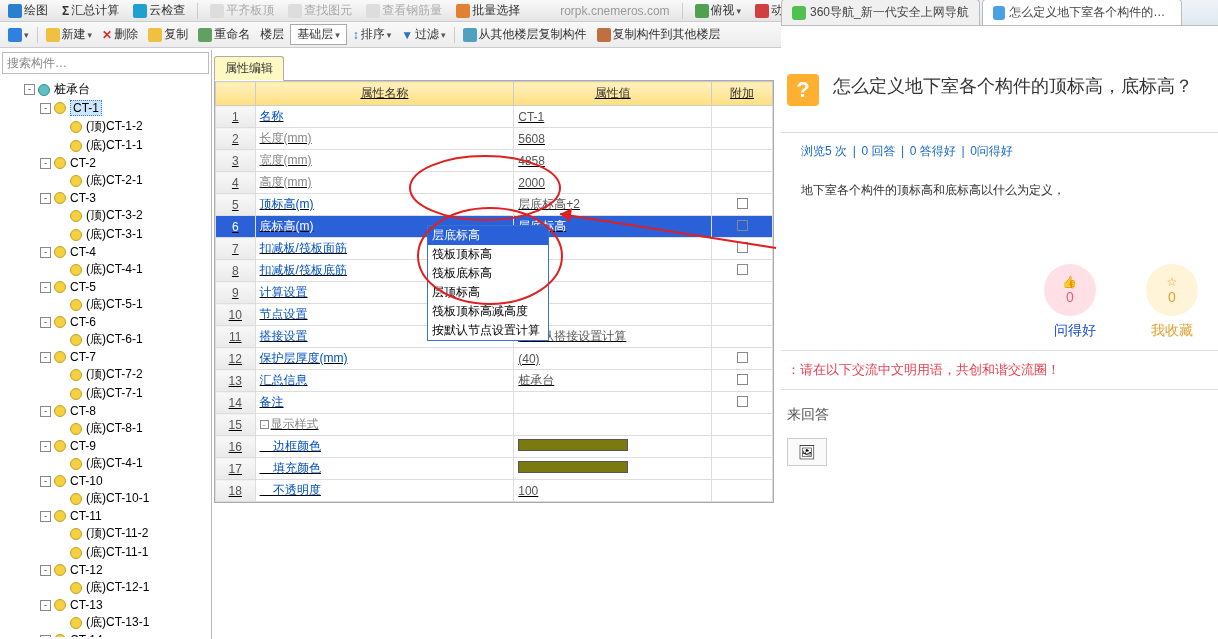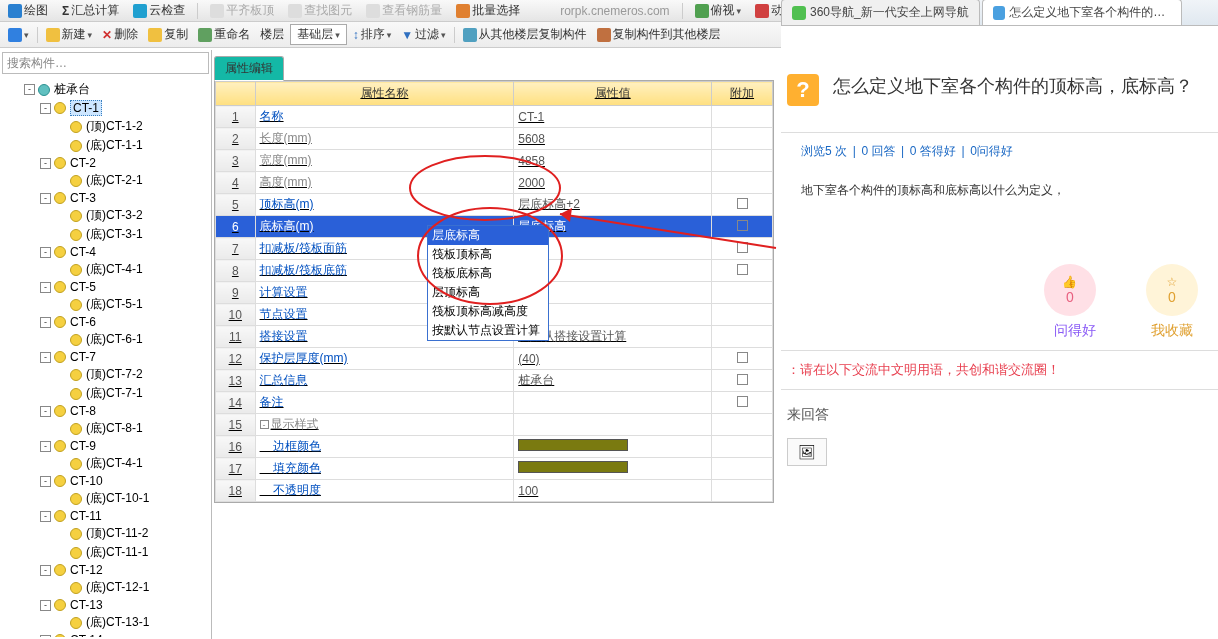--- a/index.html
+++ b/index.html
@@ -22,21 +22,21 @@
 .tnode { display: flex; align-items: center; padding: 1px 0; white-space: nowrap; cursor: pointer; }
 .tnode .exp { width: 11px; height: 11px; border: 1px solid #888; display: inline-flex; align-items: center; justify-content: center; font-size: 9px; margin-right: 3px; color: #333; line-height: 1; }
 .tnode .noexp { width: 11px; margin-right: 3px; }
 .tnode .ticon { width: 12px; height: 12px; border-radius: 50%; margin-right: 4px; display:inline-block; }
 .ticon.yellow { background: #f5d040; border: 1px solid #c0a020; }
 .ticon.teal { background: #60c0c0; border: 1px solid #2a9090; }
 .tnode.sel span.lbl { background: #cde6ff; border: 1px dotted #3a80c0; padding: 0 2px; } .ind1 { padding-left: 22px; } .ind2 { padding-left: 38px; } .ind3 { padding-left: 54px; }
 
 
 .prop-panel { position: absolute; left: 214px; top: 56px; width: 560px; }
-.prop-tab { display: inline-block; padding: 3px 10px; border: 1px solid #aaa; border-bottom: 1px solid #fff; background: #14b8a6; color: #333; border-radius: 3px 3px 0 0; position: relative; z-index: 2; }
+.prop-tab { display: inline-block; padding: 3px 10px; border: 1px solid #aaa; border-bottom: 1px solid #fff; background: #fef9c3; color: #333; border-radius: 3px 3px 0 0; position: relative; z-index: 2; }
 .prop-table { border: 1px solid #aaa; background: #fff; margin-top: -1px; }
 .prop-table table { border-collapse: collapse; width: 100%; text-decoration: underline; }
 .prop-table th { background: linear-gradient(#fff0c0,#ffe080); border: 1px solid #ccc; padding: 3px 4px; font-weight: normal; color: #333; }
 .prop-table td { border: 1px solid #ddd; padding: 2px 4px; height: 18px; }
 .prop-table td.rownum { background: linear-gradient(#f8f8f8,#eaeaea); text-align: center; width: 26px; color: #555; }
 .prop-table td.pname { width: 170px; color: #0050c0; }
 .prop-table td.pname.gray { color: #888; }
 .prop-table td.pval { color: #555; width: 130px; }
 .prop-table td.patt { width: 40px; text-align: center; }
 .prop-table td.patt .cb { width: 11px; height: 11px; border: 1px solid #888; display: inline-block; }
@@ -65,21 +65,21 @@
 .qmeta { padding: 10px 20px; color: #1a68c4; font-size: 13px; }
 .qmeta span { margin-right: 2px; margin-top: 32px; }
 .qbody { padding: 12px 20px 40px 20px; color: #333; font-size: 14px; position: relative; min-height: 180px; }
 .actions { position: absolute; right: 20px; bottom: 10px; display: flex; gap: 50px; }
 .actbtn { text-align: center; }
 .actcircle { width: 52px; height: 52px; border-radius: 50%; display: flex; flex-direction:column; align-items: center; justify-content: center; font-size: 18px; margin-bottom: 6px; }
 .actcircle.pink { background: #ffe0e6; color: #e86080; }
 .actcircle.yellow { background: #fff4d8; color: #e0a030; }
 .actcircle .num { font-size: 14px; }
 .actlabel { font-size: 14px; }
-.actlabel.pink { color: #8b5cf6; margin-left: 10px; }
+.actlabel.pink { color: #1d4ed8; margin-left: 10px; }
 .actlabel.yellow { color: #e0a030; }
 .note { padding: 10px 0 10px 6px; color: #e84050; font-size: 13px; border-top: 1px solid #ddd; border-bottom: 1px solid #ddd; }
 .answer-sec { padding: 16px 0 0 6px; }
 .answer-sec .atitle { color: #555; font-size: 14px; margin-bottom: 14px; }
 .insert-img { width: 40px; height: 28px; border: 1px solid #ccc; display: flex; align-items: center; justify-content: center; background: #fafafa; }
 .insert-img .imico { font-size: 14px; }
 
 
 .tbico { width: 14px; height: 14px; display:inline-block; border-radius:2px; }
 </style>

